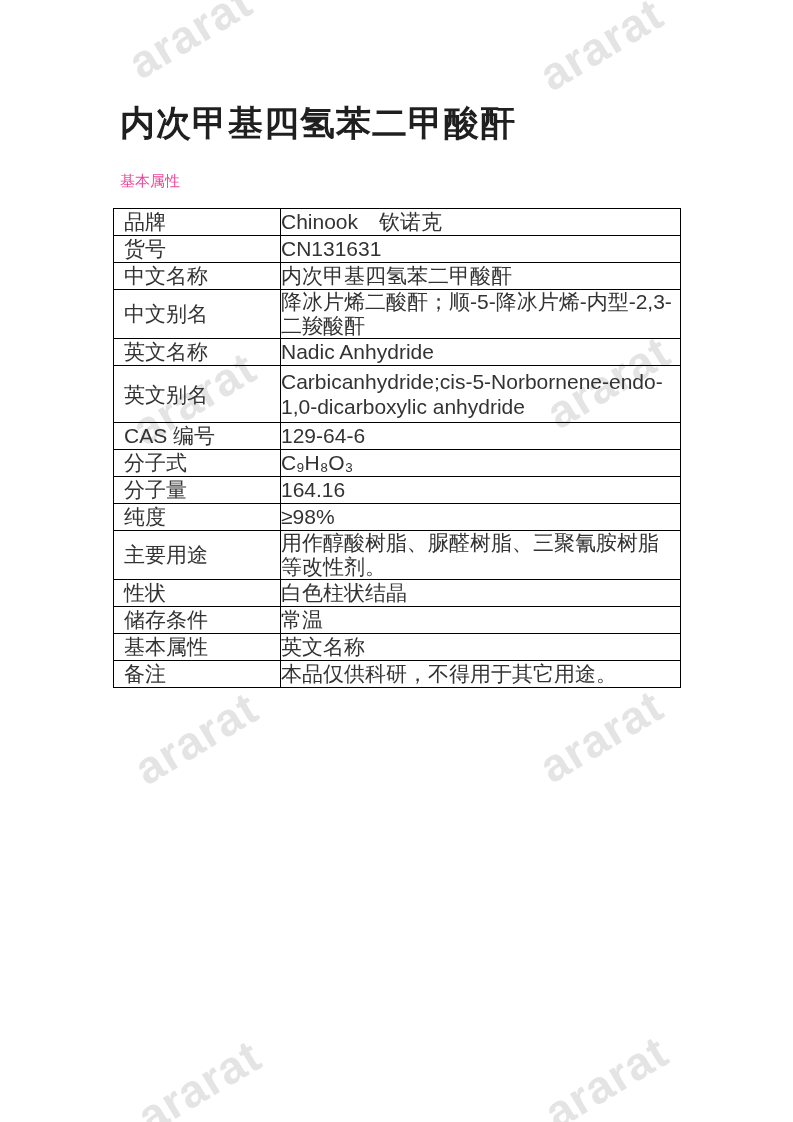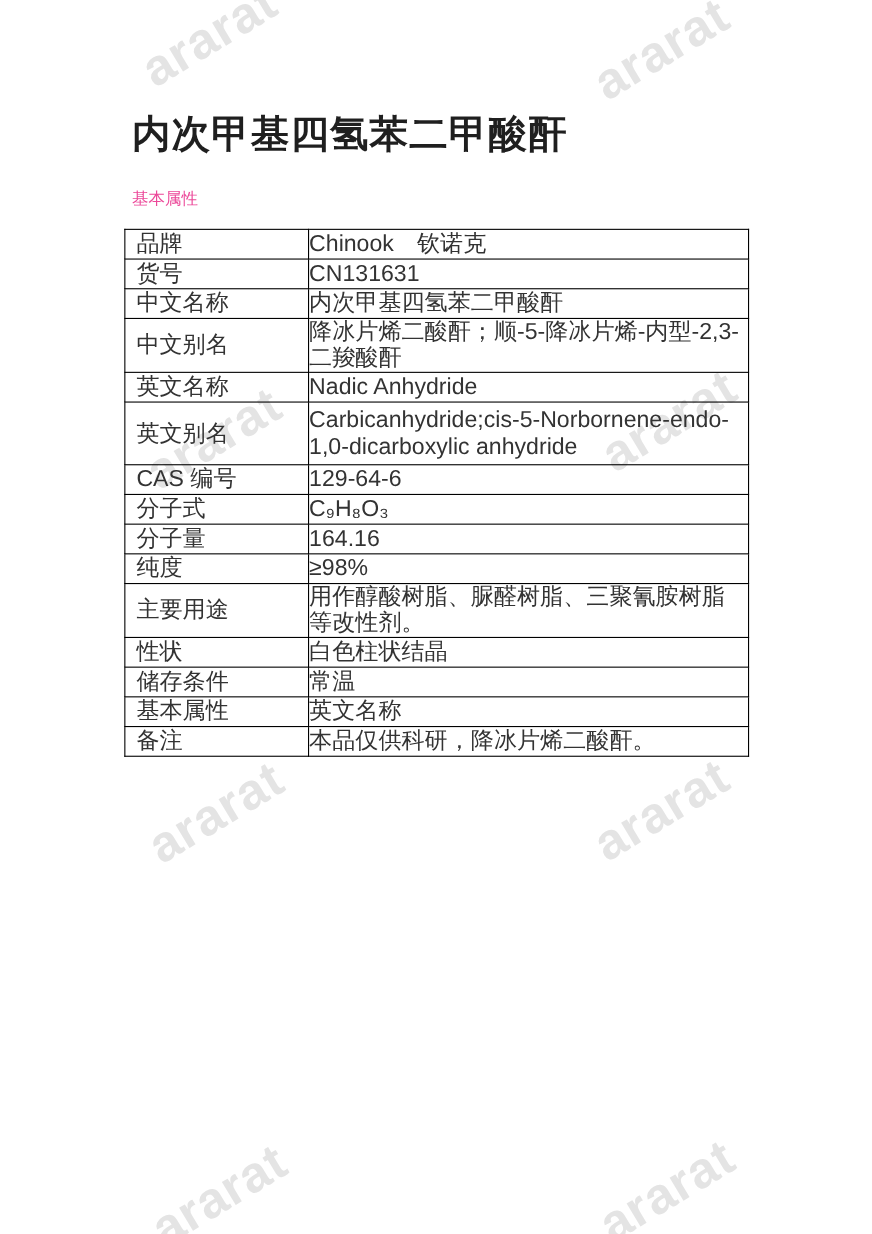--- a/index.html
+++ b/index.html
@@ -175,18 +175,18 @@
       <tr>
         <td class="label-cell">储存条件</td>
         <td class="value-cell">常温</td>
       </tr>
       <tr>
         <td class="label-cell">基本属性</td>
         <td class="value-cell">英文名称</td>
       </tr>
       <tr>
         <td class="label-cell">备注</td>
-        <td class="value-cell">本品仅供科研，降冰片烯二酸酐。</td>
+        <td class="value-cell">本品仅供科研，不得用于其它用途。</td>
       </tr>
     </tbody>
   </table>
 
 </div>
 
 </body></html>

